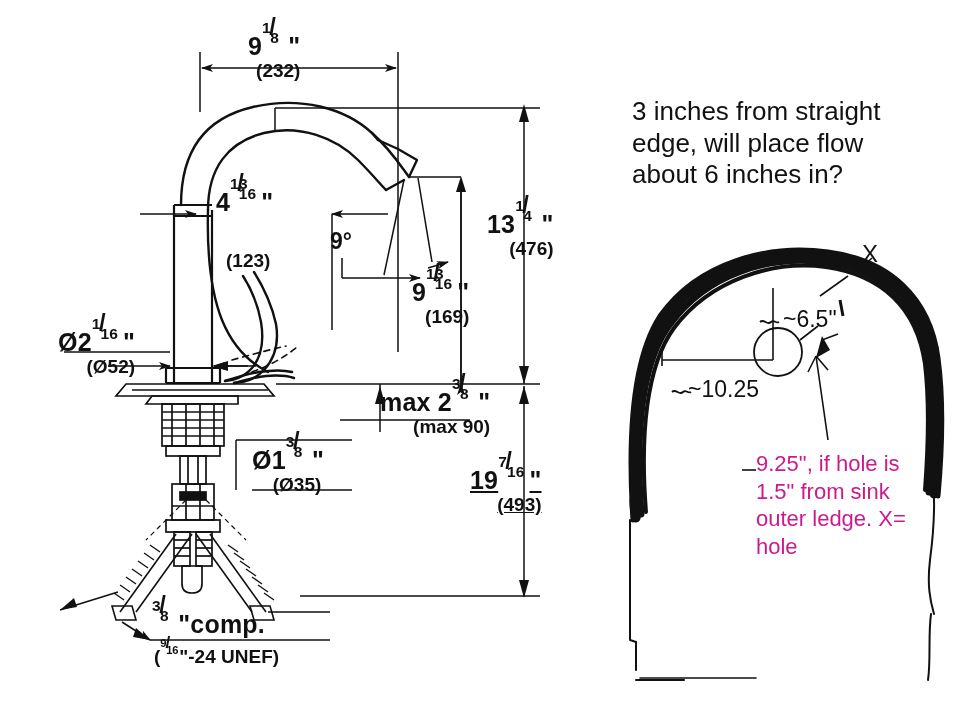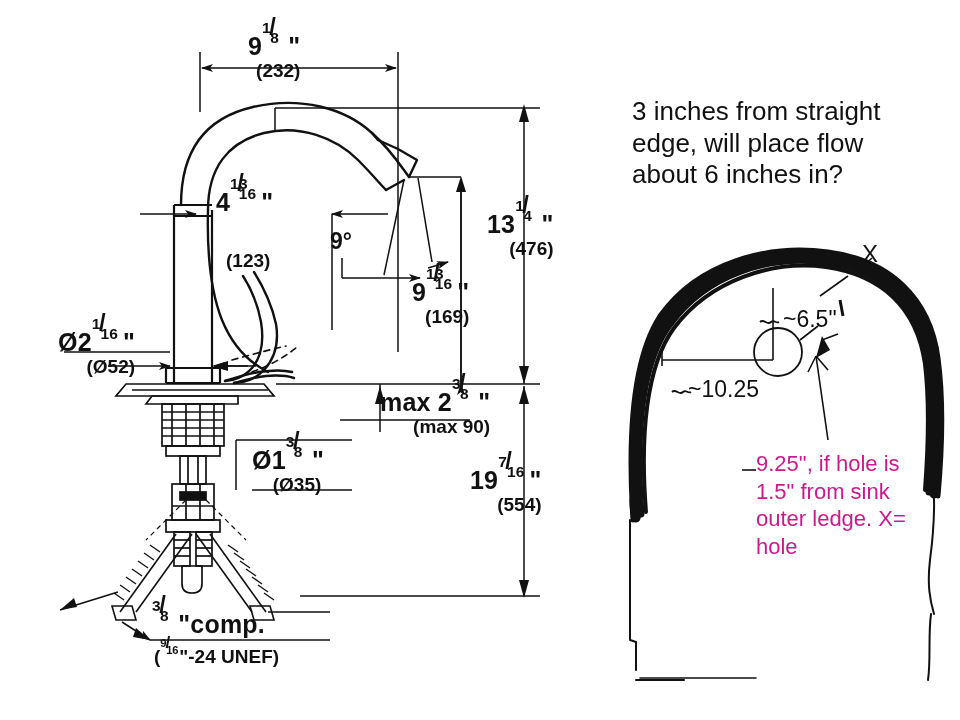--- a/index.html
+++ b/index.html
@@ -361,29 +361,29 @@
     <div class="main">
       <span>13</span><span class="frac">
         <span class="n">1</span>
         <span class="s">/</span>
         <span class="d">4</span>
       </span><span class="inchmark">"</span>
     </div>
     <div class="mm">(476)</div>
   </div>
 
-  <div class="dim" style="left:470px;top:464px;">
+  <div class="dim" style="left:470px;top:464px;text-decoration:underline;">
     <div class="main">
       <span>19</span><span class="frac w">
         <span class="n">7</span>
         <span class="s">/</span>
         <span class="d">16</span>
       </span><span class="inchmark">"</span>
     </div>
-    <div class="mm">(554)</div>
+    <div class="mm">(493)</div>
   </div>
 
   <div class="dim" style="left:58px;top:326px;">
     <div class="main">
       <span>Ø2</span><span class="frac w">
         <span class="n">1</span>
         <span class="s">/</span>
         <span class="d">16</span>
       </span><span class="inchmark">"</span>
     </div>

